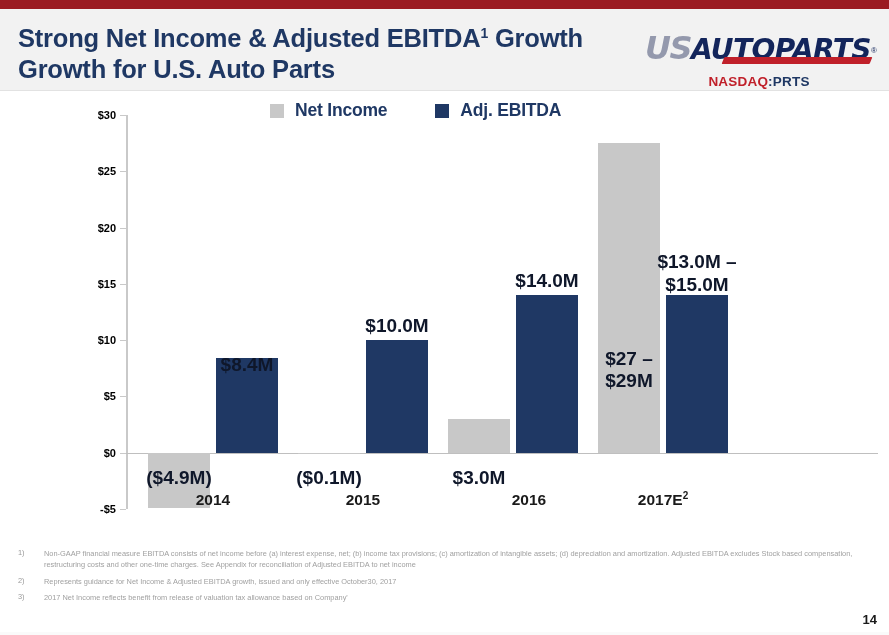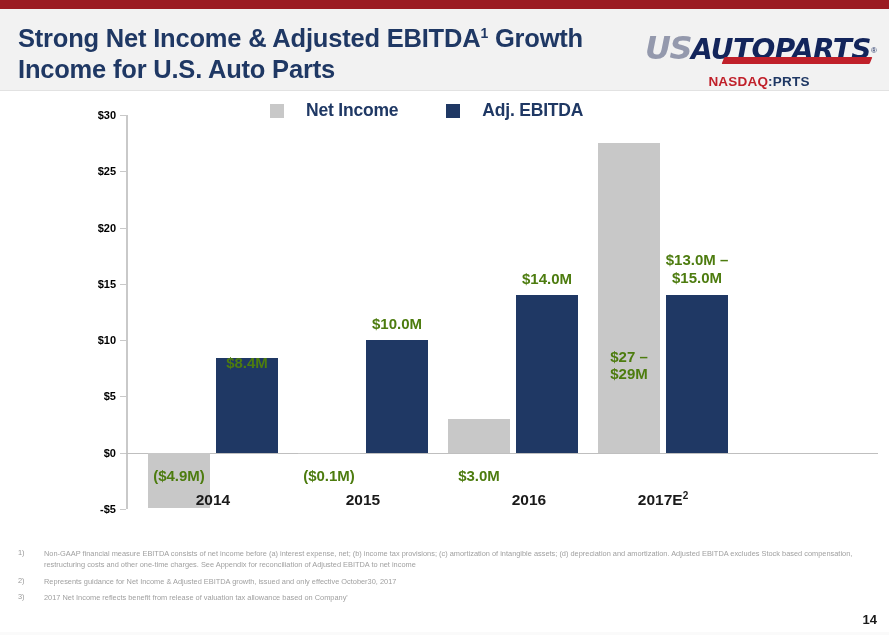--- a/index.html
+++ b/index.html
@@ -132,21 +132,21 @@
     position: absolute;
     top: 9px;
     left: 270px;
     display: flex;
     align-items: center;
     gap: 48px;
   }
   .legend-entry {
     display: flex;
     align-items: center;
-    gap: 22px;
+    gap: 11px;
   }
   .legend-swatch {
     width: 14px;
     height: 14px;
     display: inline-block;
   }
   .legend-label {
     font-size: 17.5px;
     font-weight: bold;
     color: #1F3864;
@@ -202,23 +202,23 @@
   .bar {
     position: absolute;
     bottom: auto;
   }
   .bar-ni    { background: #C8C8C8; }
   .bar-eb    { background: #1F3864; }
 
   .bar-label {
     position: absolute;
     text-align: center;
-    font-size: 15px;
-    font-weight: bold;
-    color: #4d7c0f;
+    font-size: 19px;
+    font-weight: bold;
+    color: #0f172a;
     white-space: pre-line;
     line-height: 1.18;
   }
   .cat-label {
     position: absolute;
     text-align: center;
     font-size: 15.5px;
     font-weight: bold;
     color: #1A1A1A;
   }
@@ -272,21 +272,21 @@
 <body>
 
 <div class="slide">
 
   <div class="top-rule"></div>
 
   <div class="header-band">
 
     <div class="slide-title">
       <span>Strong Net Income &amp; Adjusted EBITDA</span><sup>1</sup><span> Growth</span><br>
-      <span>Income for U.S. Auto Parts</span>
+      <span>Growth for U.S. Auto Parts</span>
     </div>
 
     <div class="logo-block">
       <div class="logo-wordmark">
         <span class="logo-us">US</span><span class="logo-autoparts">AUTOPARTS</span><span class="logo-tm">®</span>
         <span class="logo-swoosh"></span>
       </div>
       <div class="logo-ticker">
         <span class="ticker-nasdaq">NASDAQ</span><span class="ticker-prts">:</span><span class="ticker-prts">PRTS</span>
       </div>

